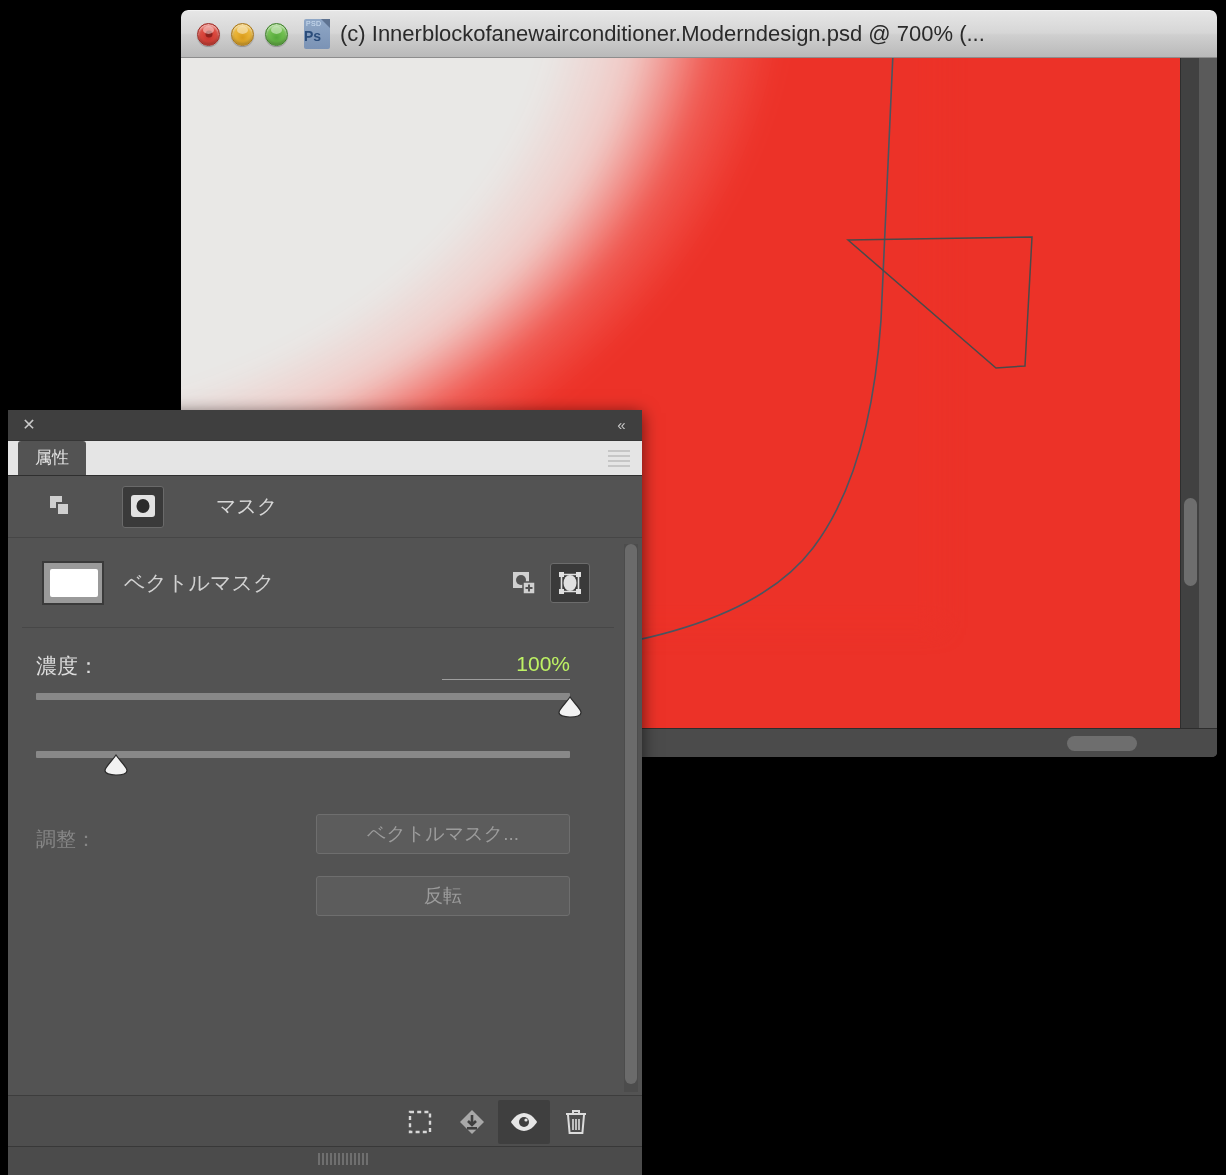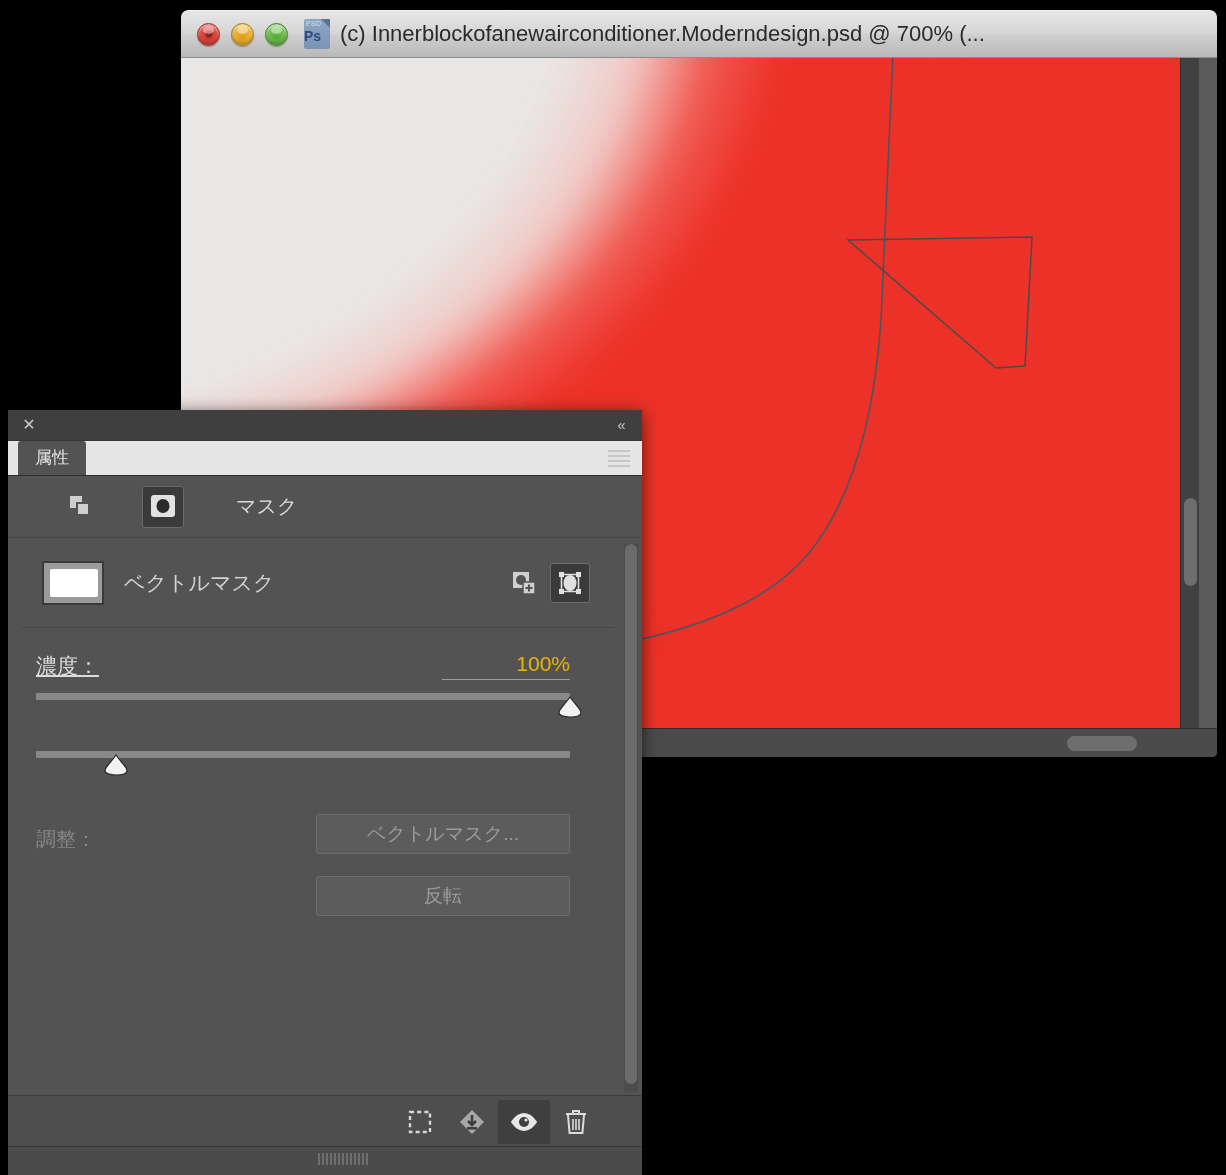--- a/index.html
+++ b/index.html
@@ -295,21 +295,21 @@
     display: block;
     height: 2px;
     background: #c6c6c6;
     margin-bottom: 3px;
   }
 
   #mask-type-row {
     height: 62px;
     display: flex;
     align-items: center;
-    padding-left: 52px;
+    padding-left: 32px;
     border-bottom: 1px solid #464646;
     box-sizing: border-box;
     gap: 32px;
   }
   .mask-icon-btn {
     width: 42px; height: 42px;
     display: flex;
     align-items: center;
     justify-content: center;
     border-radius: 3px;
@@ -398,31 +398,30 @@
   .slider-head {
     display: flex;
     align-items: flex-end;
     justify-content: space-between;
     height: 52px;
   }
   .slider-label {
     font-size: 21px;
     color: #dcdcdc;
     font-family: "Liberation Sans", "DejaVu Sans", sans-serif;
-    text-decoration: underline;
   }
   .slider-value-wrap {
     width: 128px;
     text-align: right;
     border-bottom: 1px solid #9e9e9e;
     padding-bottom: 3px;
   }
   .slider-value {
     font-size: 21px;
-    color: #eab308;
+    color: #bef264;
     font-family: "Liberation Sans", "DejaVu Sans", sans-serif;
   }
   .slider-value-wrap.selected {
     border-bottom: 2px solid #2b7fd4;
   }
   .slider-value.highlight {
     background: #2681d4;
     color: #ffffff;
     padding: 1px 2px;
   }

